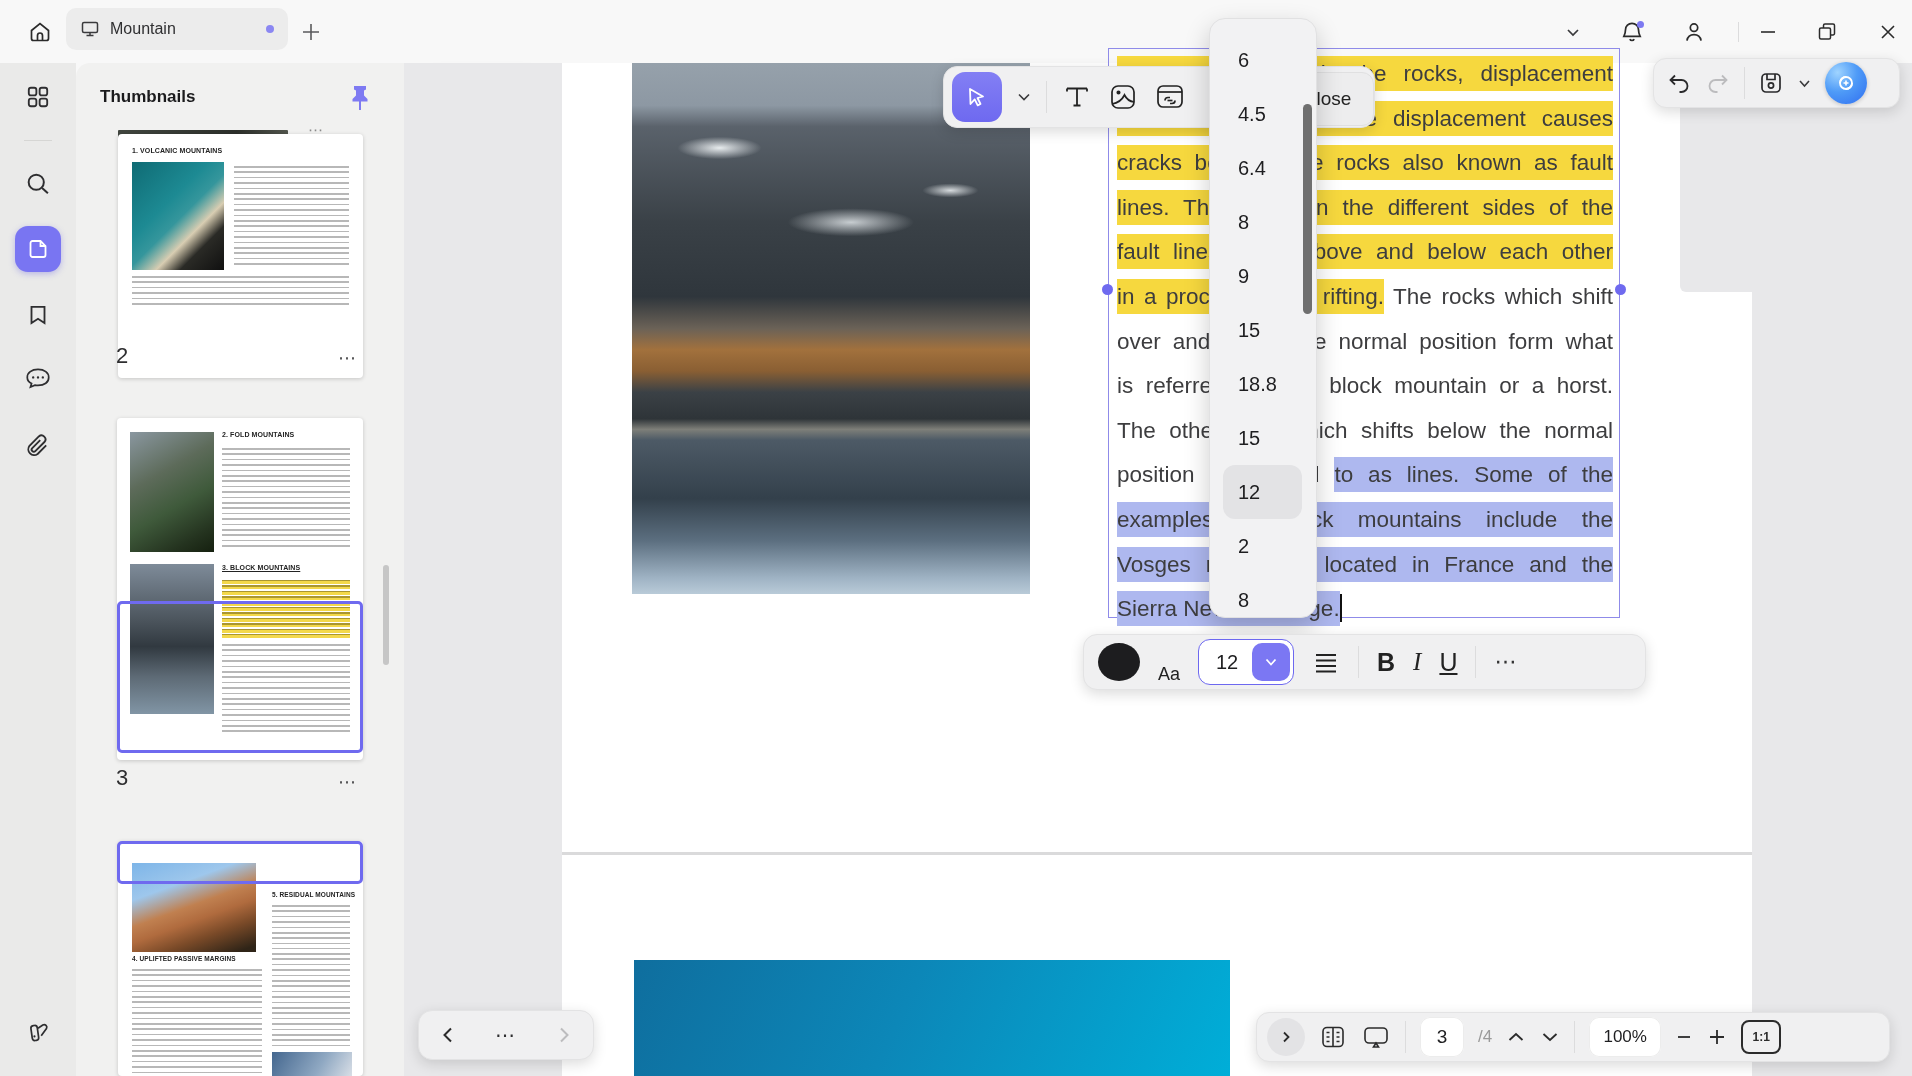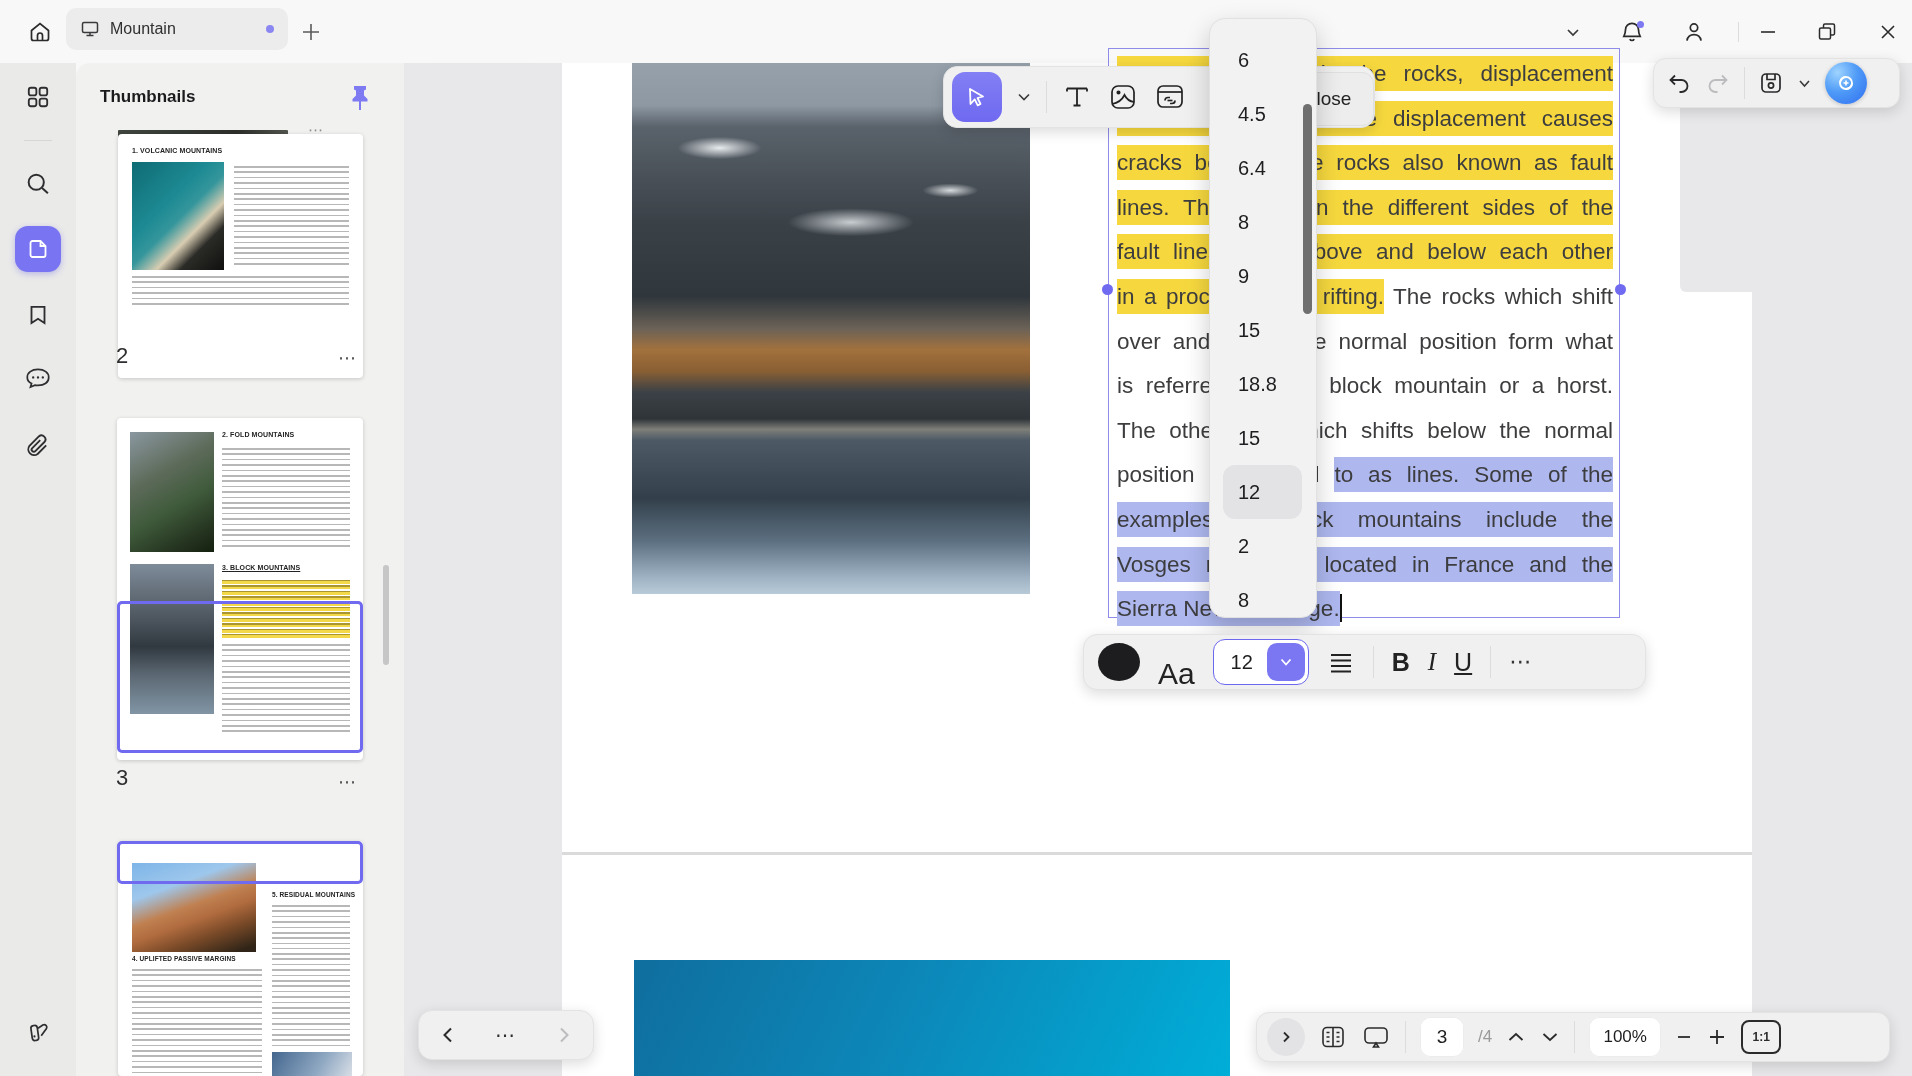--- a/index.html
+++ b/index.html
@@ -76,21 +76,21 @@
   .vdiv{width:1px;height:32px;background:#dcdcdd;}
   .closebtn{left:1280px;top:72px;width:92px;height:52px;border-radius:12px;background:#ededee;border:1px solid #e0e0e1;display:flex;align-items:center;justify-content:center;font-size:19px;color:#222;}
   
   .dropdown{left:1209px;top:18px;width:108px;height:600px;background:#f2f2f3;border:1px solid #e1e1e2;border-radius:16px;box-shadow:0 10px 26px rgba(0,0,0,.20);padding-top:14px;box-sizing:border-box;}
   .dd-item{position:relative;height:54px;line-height:54px;padding-left:28px;font-size:20px;color:#1e1e20;}
   .dd-item.sel{background:#e3e3e5;border-radius:12px;margin:0 14px 0 13px;padding-left:15px;}
   .dd-sb{left:1303px;top:104px;width:9px;height:210px;border-radius:4.5px;background:#6f6f6f;}
   
   .fmtbar{left:1083px;top:634px;width:563px;height:56px;border-radius:14px;display:flex;align-items:center;padding:0 14px;box-sizing:border-box;gap:18px;}
   .colordot{width:42px;height:38px;border-radius:50%;background:#1d1d1f;}
-  .aa{font-size:30px;color:#222;margin-top:24px;}
+  .aa{font-size:18px;color:#222;margin-top:24px;}
   .sizecombo{width:96px;height:46px;border:1.5px solid #6d68f0;border-radius:12px;background:#fff;display:flex;align-items:center;box-sizing:border-box;padding:3px;}
   .sizeval{flex:1;text-align:center;font-size:20px;color:#1e1e20;}
   .sizechev{width:38px;height:38px;border-radius:10px;background:#7b77f3;display:flex;align-items:center;justify-content:center;}
   .fmt-b{font-size:25px;font-weight:bold;color:#222;}
   .fmt-i{font-size:25px;font-style:italic;font-family:"Liberation Serif",serif;color:#222;}
   .fmt-u{font-size:25px;text-decoration:underline;color:#222;}
   .fmt-more{font-size:22px;color:#333;letter-spacing:1px;}
   
   .savetools{left:1653px;top:58px;width:247px;height:50px;border-radius:13px;display:flex;align-items:center;padding:0 12px;box-sizing:border-box;gap:13px;}
   .aibadge{width:42px;height:42px;border-radius:50%;background:radial-gradient(circle at 30% 25%,#9fd4ff 0%,#4f9bf7 45%,#2f6ef0 100%);display:flex;align-items:center;justify-content:center;box-shadow:0 1px 4px rgba(0,0,0,.2);}

